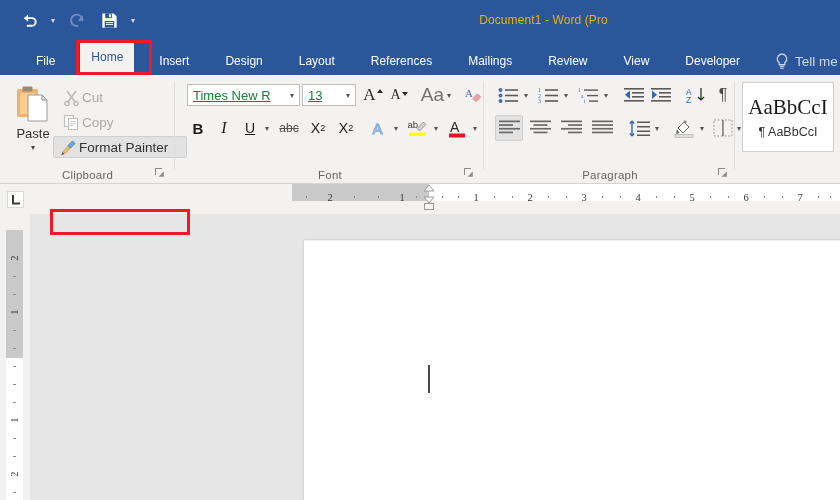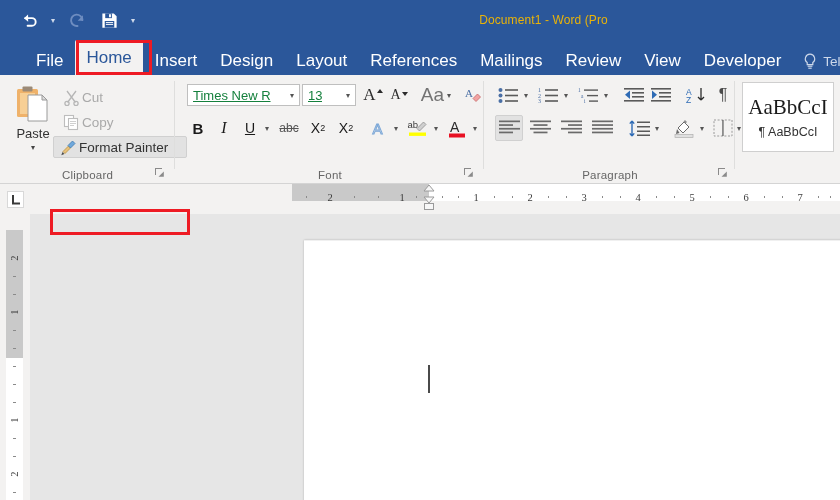--- a/index.html
+++ b/index.html
@@ -33,22 +33,22 @@
     pointer-events:none;padding-left:215px;box-sizing:border-box;
     white-space:nowrap;overflow:hidden;
   }
 
   
   .tabstrip{
     position:absolute;left:0;top:40px;width:840px;height:35px;
     background:#2b579a;display:flex;align-items:flex-end;
   }
   .tab{
-    height:28px;line-height:28px;padding:0 11px;margin-right:1px;
-    color:#ffffff;font-size:17px;white-space:nowrap;cursor:pointer;
+    height:28px;line-height:28px;padding:0 11px;margin-right:14px;
+    color:#ffffff;font-size:12px;white-space:nowrap;cursor:pointer;
     position:relative;
   }
   .tab:first-child{margin-left:25px;}
   .tab.active{
     background:#f3f2f1;color:#2b579a;height:35px;line-height:35px;
     border-radius:2px 2px 0 0;
   }
   .tab-highlight{
     position:absolute;left:76px;top:40px;width:76px;height:35px;
     border:3px solid #ee1b24;box-sizing:border-box;pointer-events:none;z-index:6;

